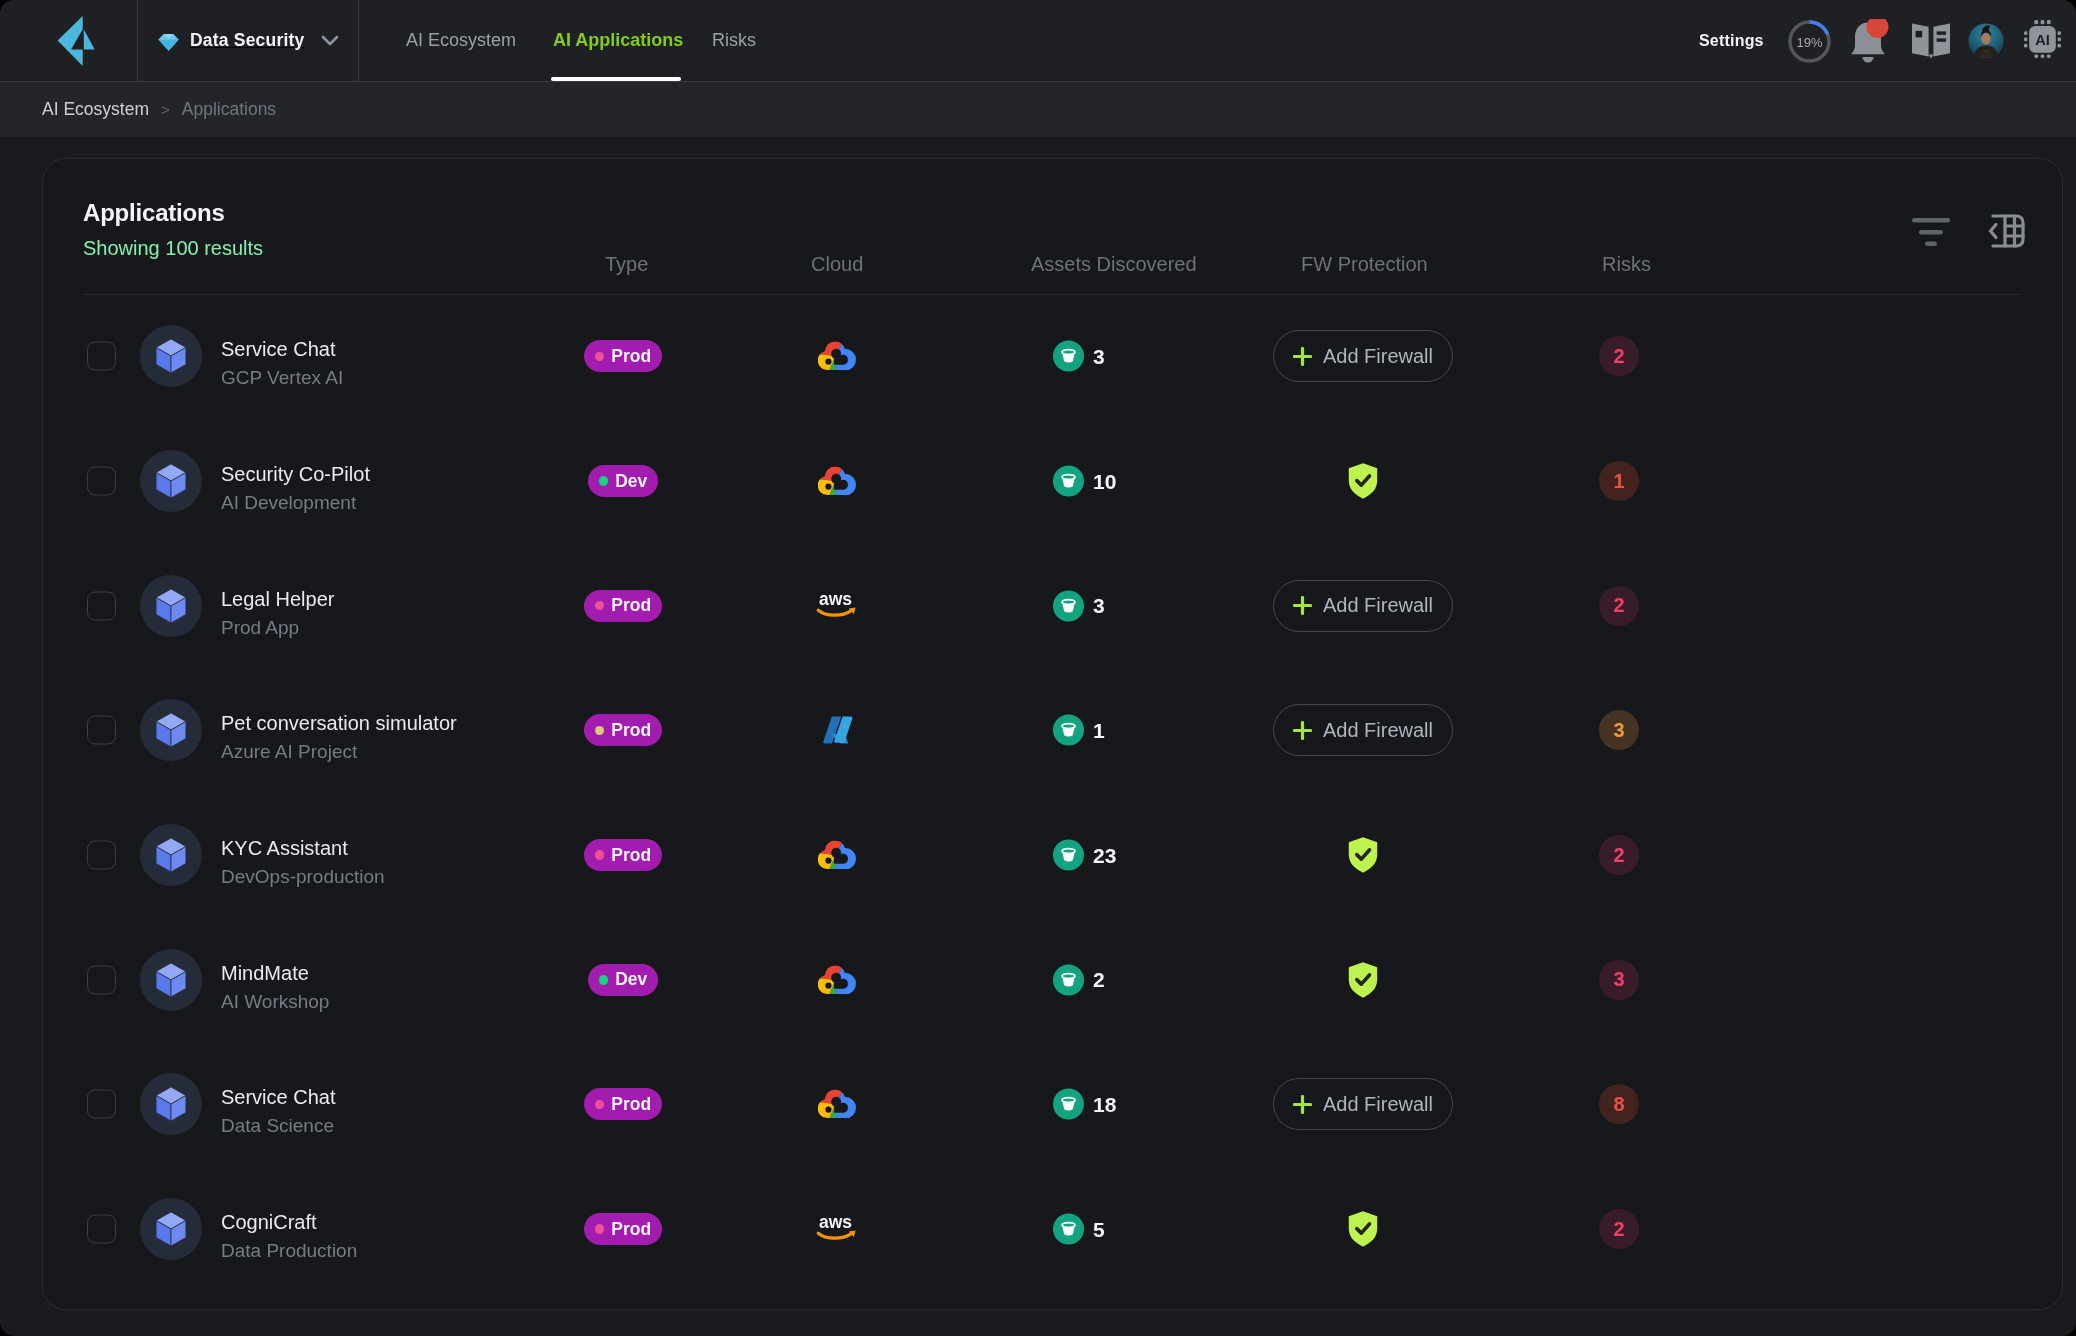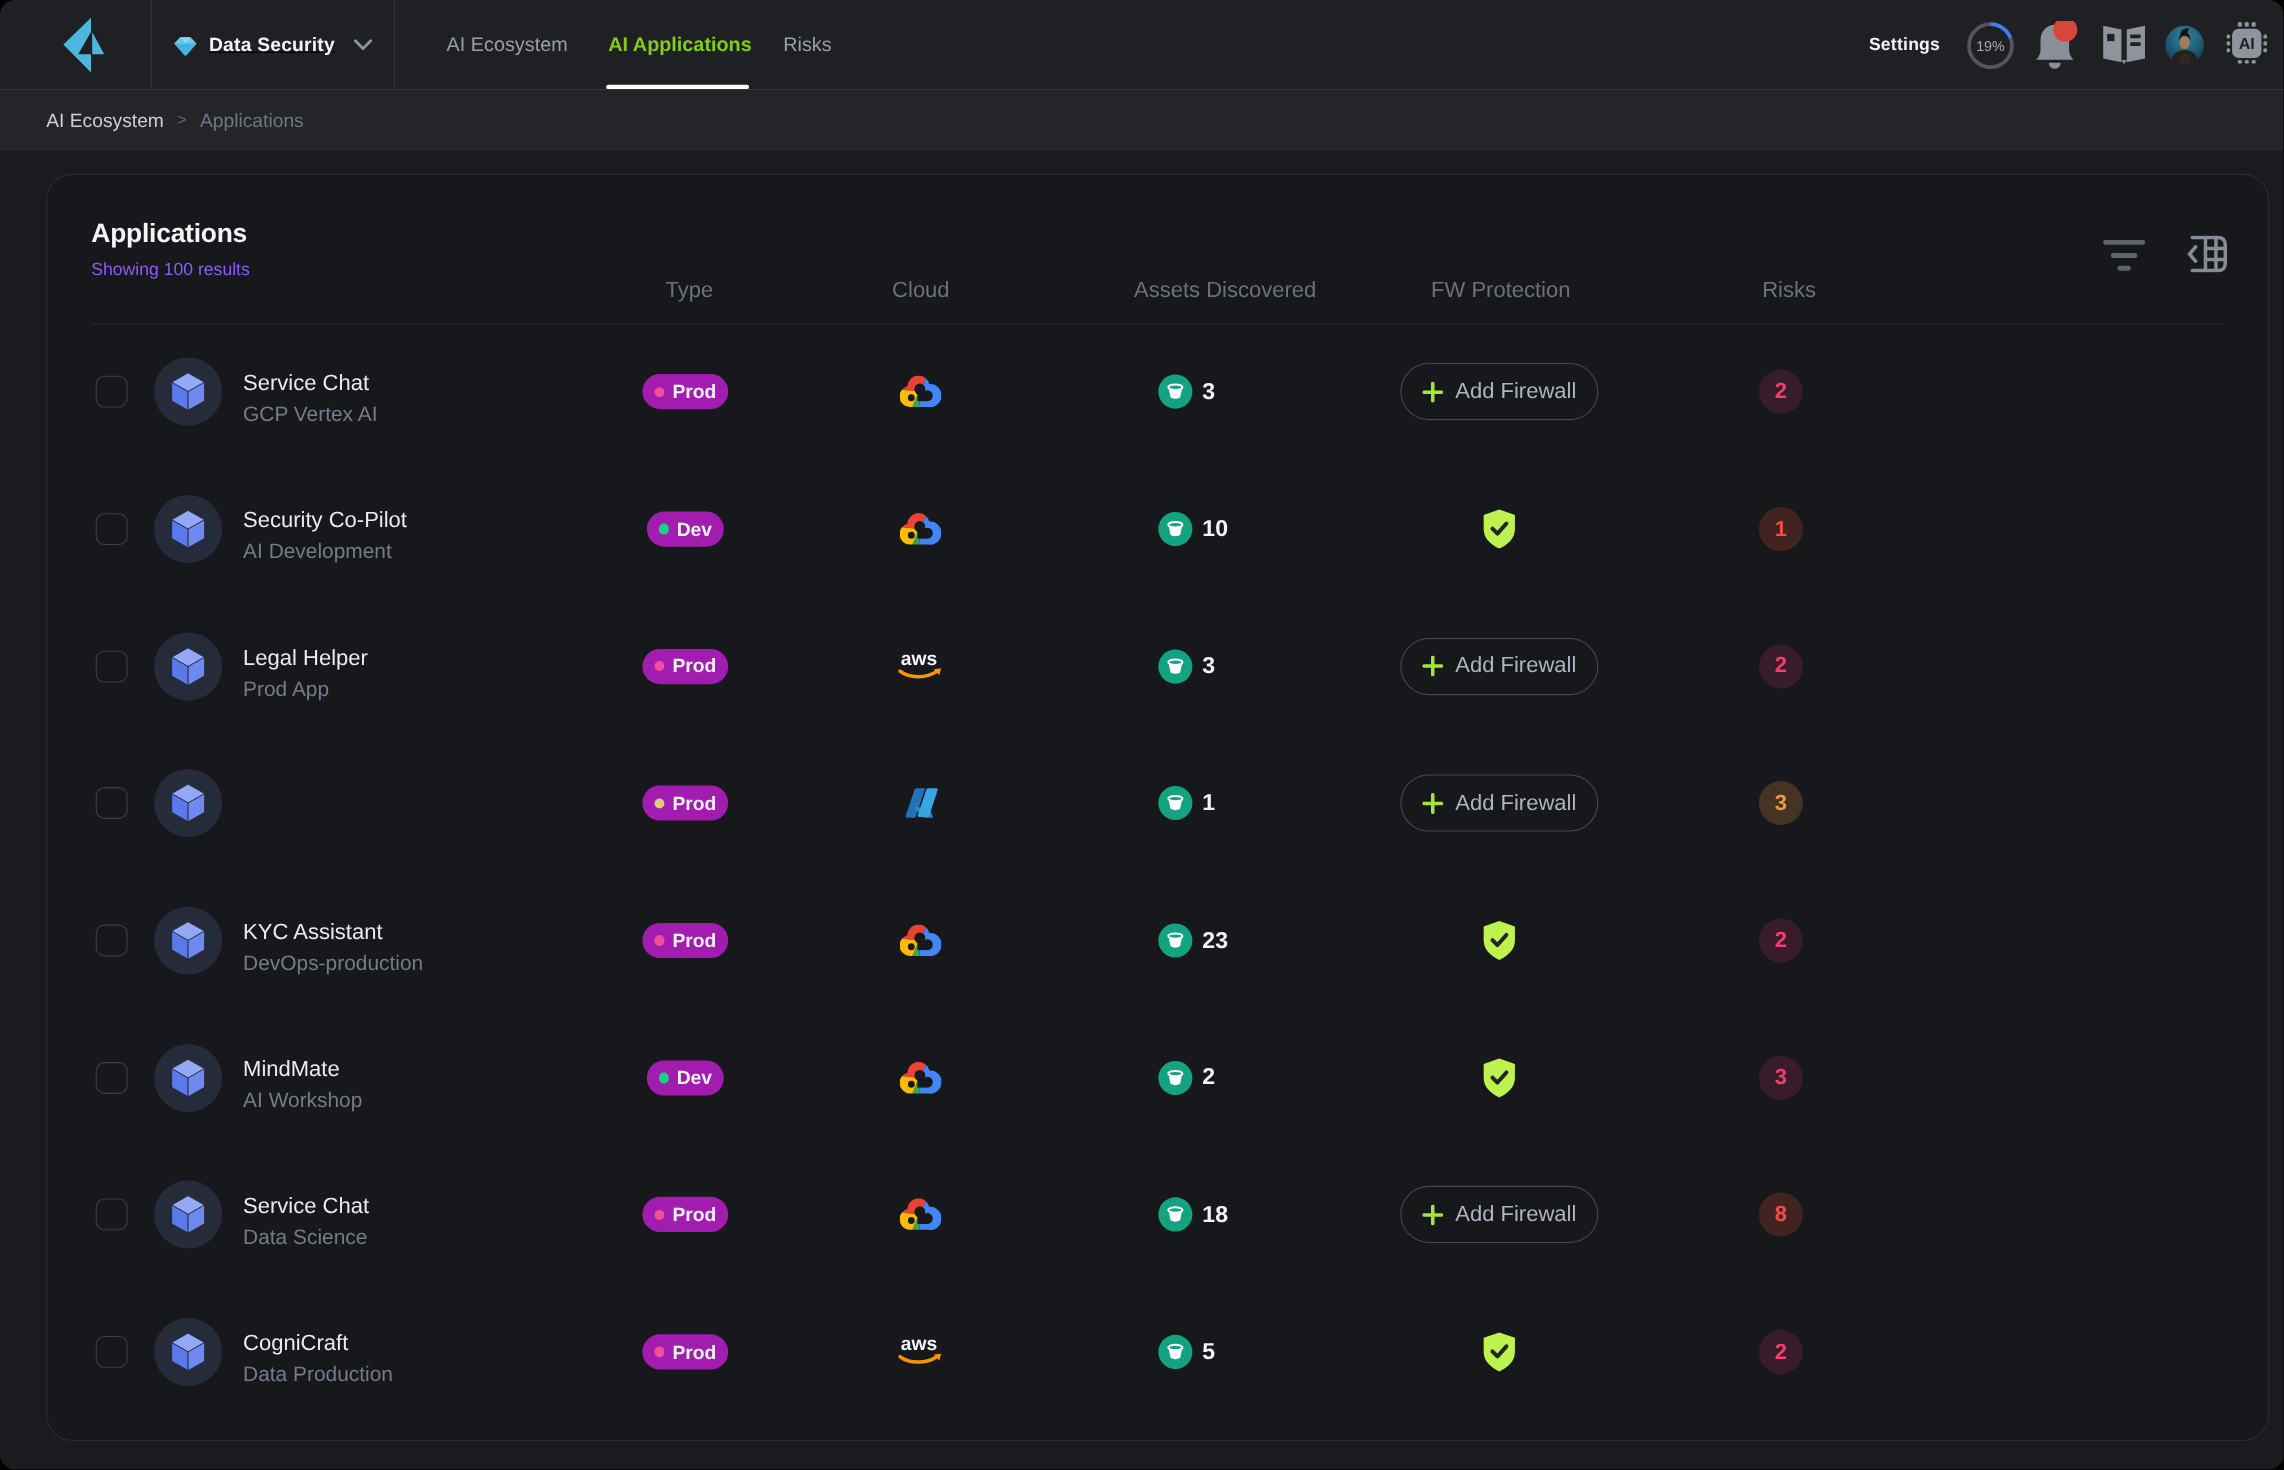--- a/index.html
+++ b/index.html
@@ -23,21 +23,21 @@
 
   
   .crumbs { position:absolute; top:82px; left:0; right:0; height:55px; background:#232529; display:flex; align-items:center; padding-left:42px; font-size:17.5px; }
   .crumbs .c1 { color:#ccd0d5; }
   .crumbs .sep { color:#5f656c; margin:0 12px; font-size:15px; }
   .crumbs .c2 { color:#6f7680; }
 
   
   .card { position:absolute; left:42px; top:158px; width:2021px; height:1152px; background:#17181b; border:1px solid #2b2d32; border-radius:24px; }
   .card h1 { position:absolute; left:40px; top:40px; font-size:24px; color:#f4f5f7; letter-spacing:-0.2px; }
-  .card .showing { position:absolute; left:40px; top:78px; font-size:16px; color:#8b5cf6; }
+  .card .showing { position:absolute; left:40px; top:78px; font-size:20px; color:#86efac; }
   .colhead { position:absolute; top:94px; font-size:20px; color:#6c7279; }
   .headdiv { position:absolute; left:40px; right:40px; top:135px; height:1px; background:#27292e; }
 
   
   .rows { position:absolute; left:0; right:0; top:135px; }
   .row { position:relative; height:124.7px; }
   .rc { position:absolute; top:50%; transform:translateY(-50%); }
   .cbx { left:44px; width:29px; height:29px; border:1.5px solid #3c3f45; border-radius:8px; }
   .appic { left:97px; width:62px; height:62px; border-radius:50%; background:#262b3a; display:flex; align-items:center; justify-content:center; }
   .names { left:178px; }
@@ -348,20 +348,24 @@
           </div>
         <div class="rc colrisk r-pink">2</div>
       </div>
       <div class="row">
         <div class="rc cbx"></div>
         <div class="rc appic">
             <svg width="30" height="34" viewBox="0 0 36 41">
               <use href="#cube"></use>
             </svg>
           </div>
+        <div class="rc names">
+            <div class="n1">Pet conversation simulator</div>
+            <div class="n2">Azure AI Project</div>
+          </div>
         <div class="rc coltype">
             <div class="pill">
               <span class="dot dot-test"></span>
               <span class="t">Prod</span>
             </div>
           </div>
         <div class="rc colcloud">
             <svg width="31" height="31" viewBox="0 0 96 96">
               <use href="#azure"></use>
             </svg>

